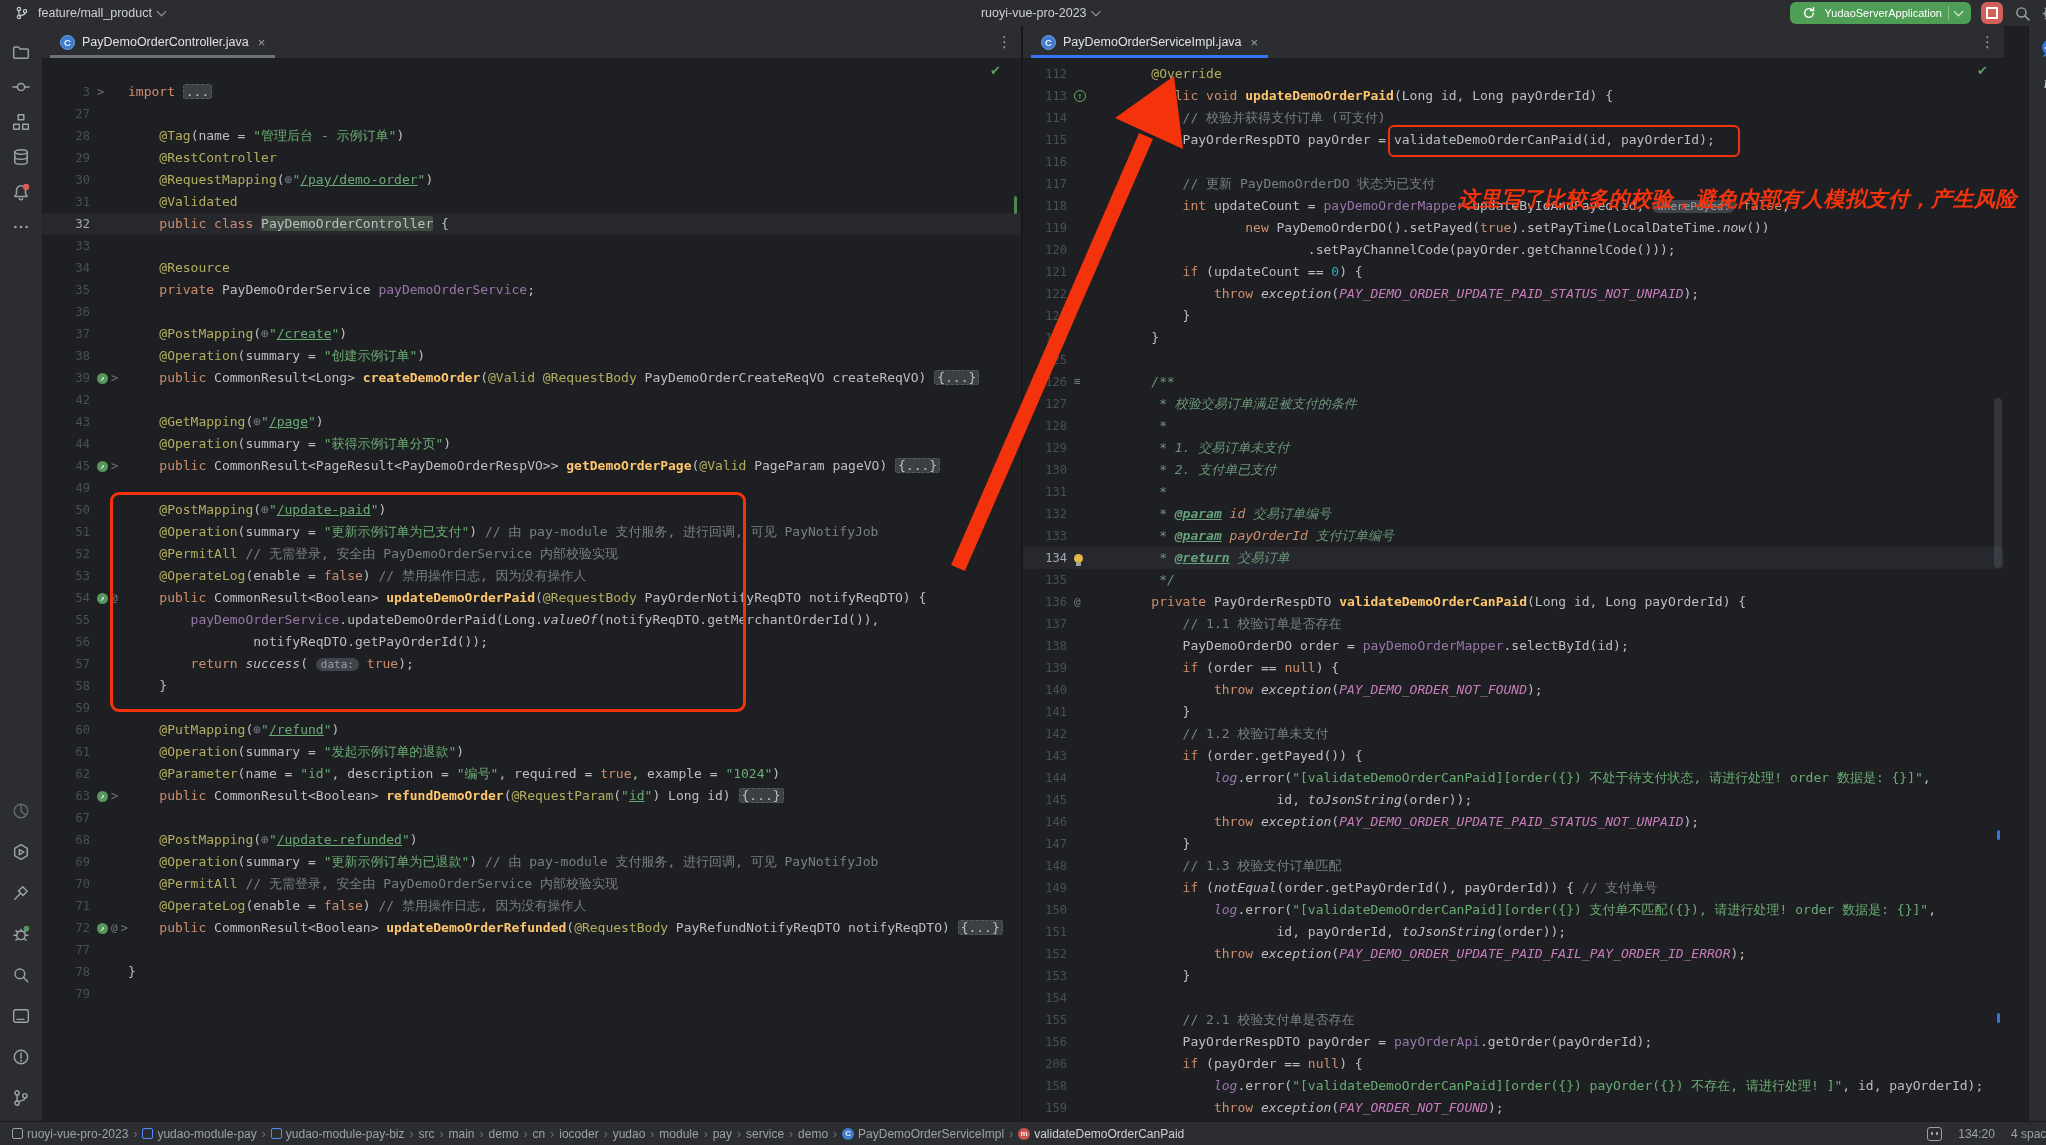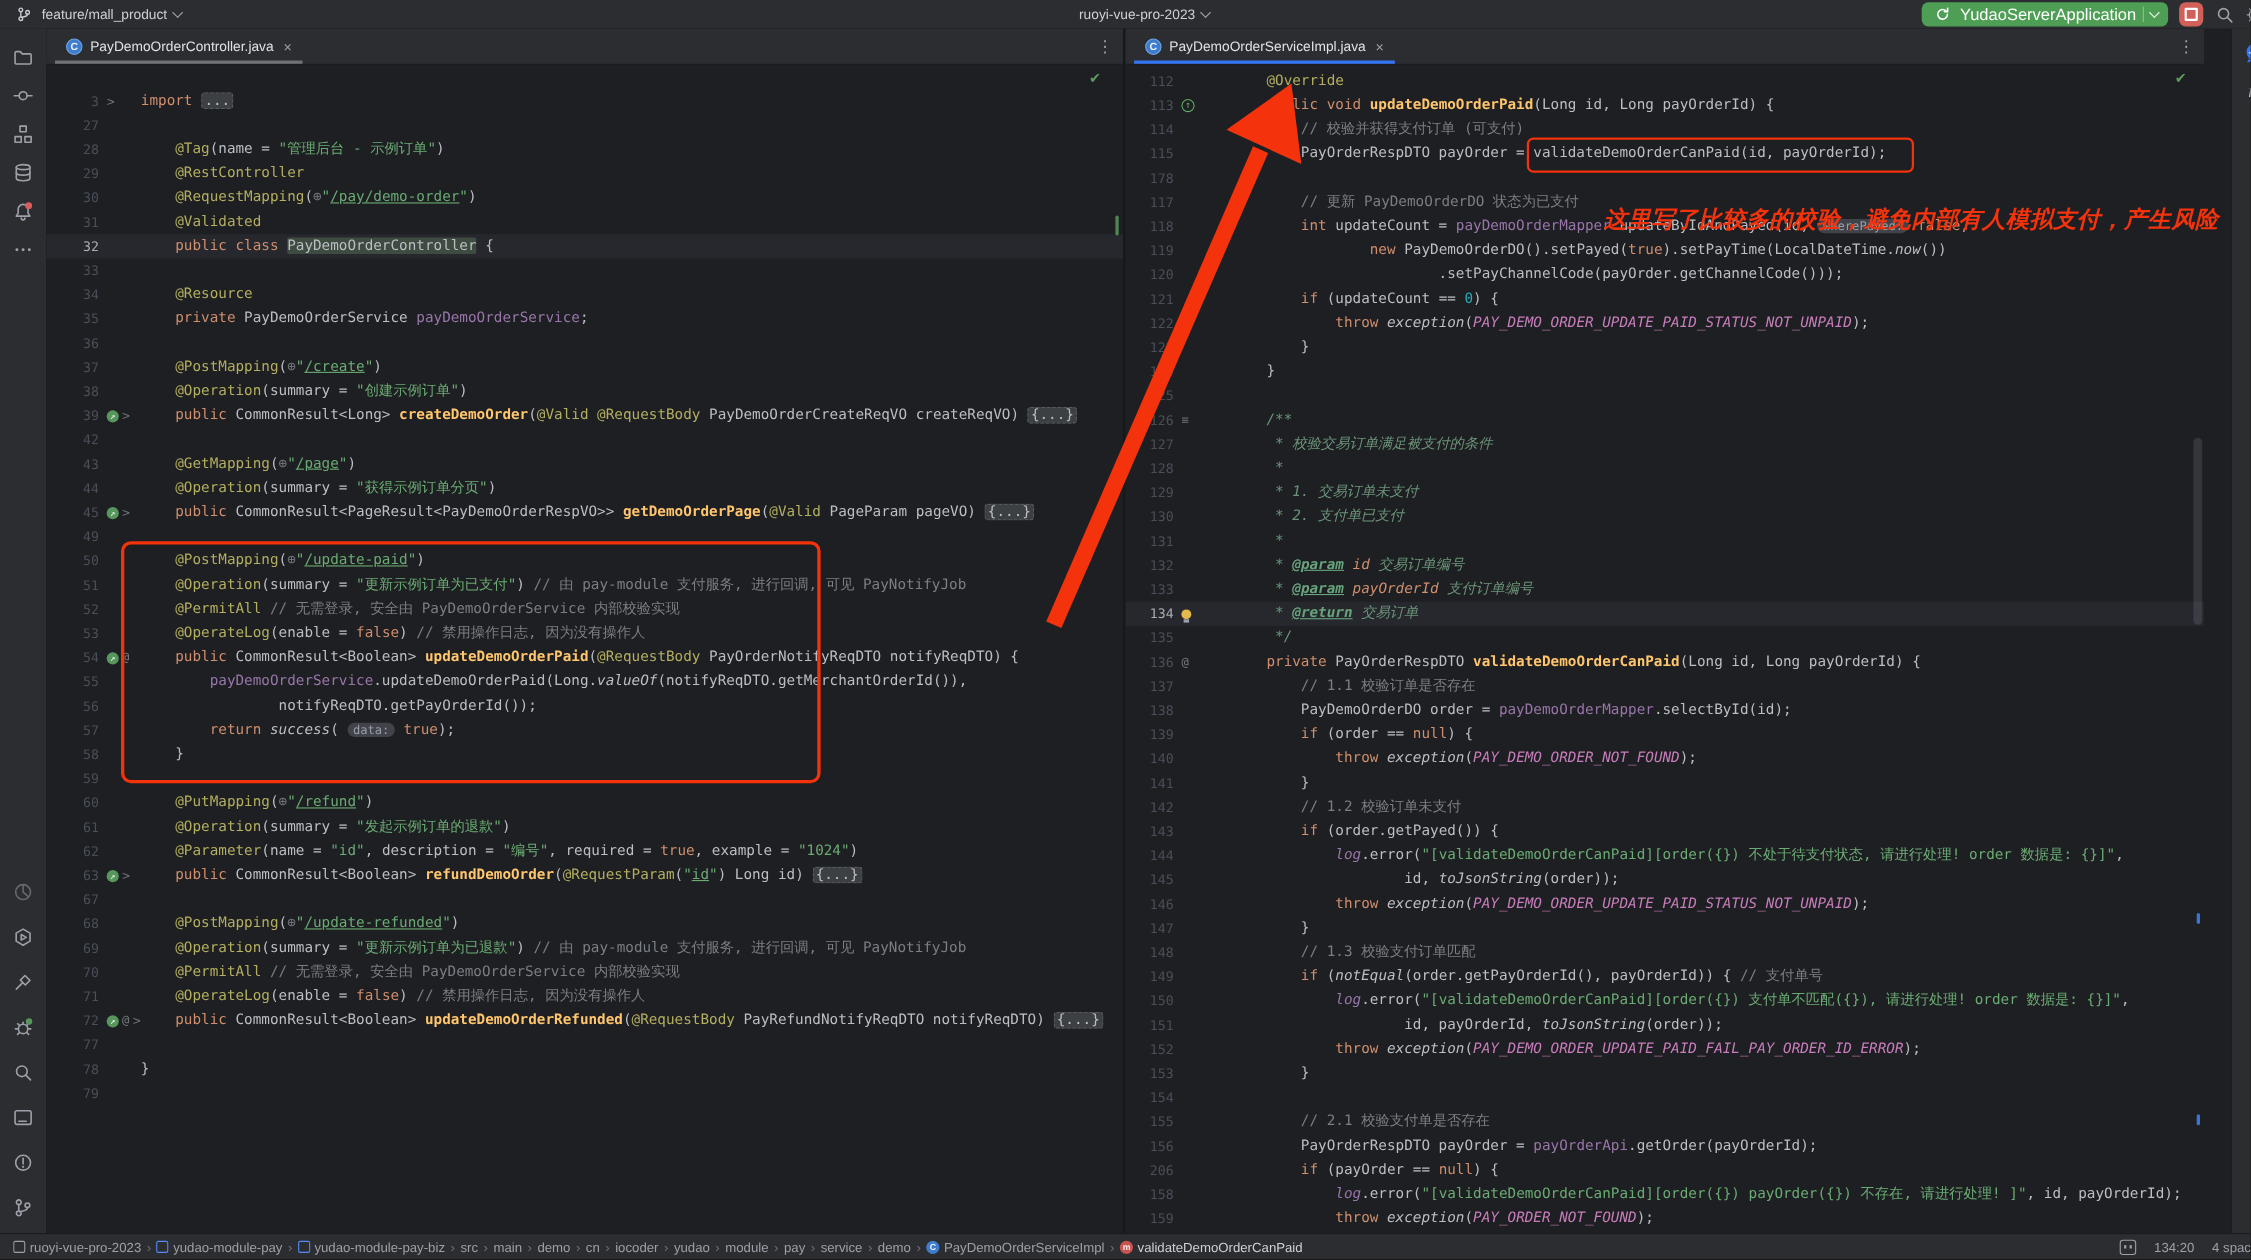--- a/index.html
+++ b/index.html
@@ -8,21 +8,21 @@
   
   .toolbar{position:absolute;left:0;top:0;right:0;height:26px;background:#2b2d30;
            border-bottom:1px solid #1a1b1e;display:flex;align-items:center;font-size:12.5px;}
   .tb-left{display:flex;align-items:center;gap:6px;padding-left:12px;}
   .tb-center{position:absolute;left:50%;transform:translateX(-46%);display:flex;align-items:center;gap:6px;color:#ced0d6;}
   .tb-right{margin-left:auto;display:flex;align-items:center;gap:10px;padding-right:12px;}
   .widget{display:flex;align-items:center;gap:6px;cursor:default;color:#ced0d6;}
   .chev{width:6px;height:6px;border-right:1.4px solid #9da0a8;border-bottom:1.4px solid #9da0a8;
         transform:rotate(45deg);margin-top:-3px;}
   .run-pill{display:flex;align-items:center;gap:6px;background:#4f9e55;color:#fff;height:22px;
-            border-radius:6px;padding:0 9px;font-size:15px;}
+            border-radius:6px;padding:0 9px;font-size:11px;}
   .run-pill .chev{border-color:#eaf4ea;}
   .pill-div{width:1px;height:14px;background:rgba(255,255,255,.35);}
   .stop-btn{width:22px;height:22px;background:#d1605a;border-radius:6px;display:flex;align-items:center;justify-content:center;}
   .stop-btn span{width:8px;height:8px;border:2px solid #fff;border-radius:1px;display:block;}
   .tb-icon{width:18px;height:18px;position:relative;display:flex;align-items:center;justify-content:center;}
   .blue-dot{position:absolute;right:-1px;top:-1px;width:6px;height:6px;border-radius:50%;background:#3574f0;}
   
   .stripe{position:absolute;top:26px;bottom:23px;width:42px;background:#2b2d30;display:flex;flex-direction:column;align-items:center;}
   .stripe-left{left:0;border-right:1px solid #1a1b1e;padding-top:16px;}
   .stripe-right{right:0;border-left:1px solid #1a1b1e;padding-top:12px;}
@@ -347,21 +347,21 @@
         <span class="underline u-blue"></span>
       </div>
       <span class="more-dots">⋮</span>
     </div>
     <div class="econtent">
       <div class="lines">
           <div class="row"><div class="g"><span class="ln">112</span><span class="gic"></span></div><div class="c"><span class="tok-an">    @Override</span></div></div>
           <div class="row"><div class="g"><span class="ln">113</span><span class="gic"><span class="gi-ovr">↑</span></span></div><div class="c"><span class="tok-kw">    public void </span><span class="tok-md">updateDemoOrderPaid</span><span class="tok-t">(Long id, Long payOrderId) {</span></div></div>
           <div class="row"><div class="g"><span class="ln">114</span><span class="gic"></span></div><div class="c"><span class="tok-cm">        // 校验并获得支付订单 (可支付)</span></div></div>
           <div class="row"><div class="g"><span class="ln">115</span><span class="gic"></span></div><div class="c"><span class="tok-t">        PayOrderRespDTO payOrder = validateDemoOrderCanPaid(id, payOrderId);</span></div></div>
-          <div class="row"><div class="g"><span class="ln">178</span><span class="gic"></span></div><div class="c"></div></div>
+          <div class="row"><div class="g"><span class="ln">116</span><span class="gic"></span></div><div class="c"></div></div>
           <div class="row"><div class="g"><span class="ln">117</span><span class="gic"></span></div><div class="c"><span class="tok-cm">        // 更新 PayDemoOrderDO 状态为已支付</span></div></div>
           <div class="row"><div class="g"><span class="ln">118</span><span class="gic"></span></div><div class="c"><span class="tok-kw">        int</span><span class="tok-t"> updateCount = </span><span class="tok-fi">payDemoOrderMapper</span><span class="tok-t">.updateByIdAndPayed(id, </span><span class="tok-hi">wherePayed:</span><span class="tok-t"> </span><span class="tok-kw">false</span><span class="tok-t">,</span></div></div>
           <div class="row"><div class="g"><span class="ln">119</span><span class="gic"></span></div><div class="c"><span class="tok-kw">                new </span><span class="tok-t">PayDemoOrderDO().setPayed(</span><span class="tok-kw">true</span><span class="tok-t">).setPayTime(LocalDateTime.</span><span class="tok-mi">now</span><span class="tok-t">())</span></div></div>
           <div class="row"><div class="g"><span class="ln">120</span><span class="gic"></span></div><div class="c"><span class="tok-t">                        .setPayChannelCode(payOrder.getChannelCode()));</span></div></div>
           <div class="row"><div class="g"><span class="ln">121</span><span class="gic"></span></div><div class="c"><span class="tok-kw">        if</span><span class="tok-t"> (updateCount == </span><span class="tok-nu">0</span><span class="tok-t">) {</span></div></div>
           <div class="row"><div class="g"><span class="ln">122</span><span class="gic"></span></div><div class="c"><span class="tok-kw">            throw </span><span class="tok-mi">exception</span><span class="tok-t">(</span><span class="tok-co">PAY_DEMO_ORDER_UPDATE_PAID_STATUS_NOT_UNPAID</span><span class="tok-t">);</span></div></div>
           <div class="row"><div class="g"><span class="ln">123</span><span class="gic"></span></div><div class="c"><span class="tok-t">        }</span></div></div>
           <div class="row"><div class="g"><span class="ln">124</span><span class="gic"></span></div><div class="c"><span class="tok-t">    }</span></div></div>
           <div class="row"><div class="g"><span class="ln">125</span><span class="gic"></span></div><div class="c"></div></div>
           <div class="row"><div class="g"><span class="ln">126</span><span class="gic"><span class="gi-cf">≡</span></span></div><div class="c"><span class="tok-dc">    /**</span></div></div>

